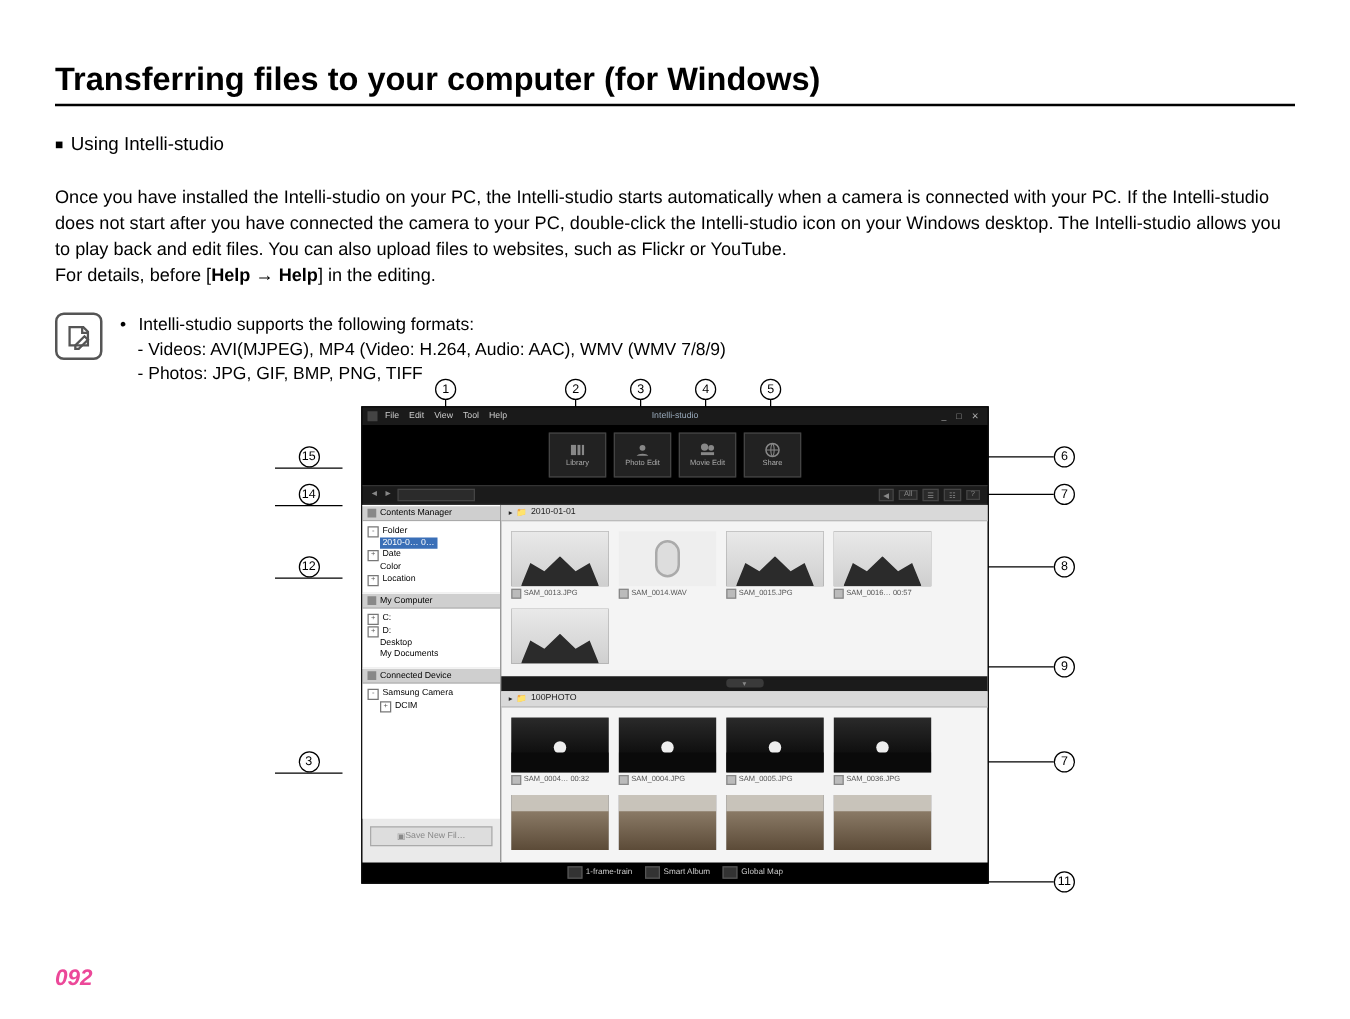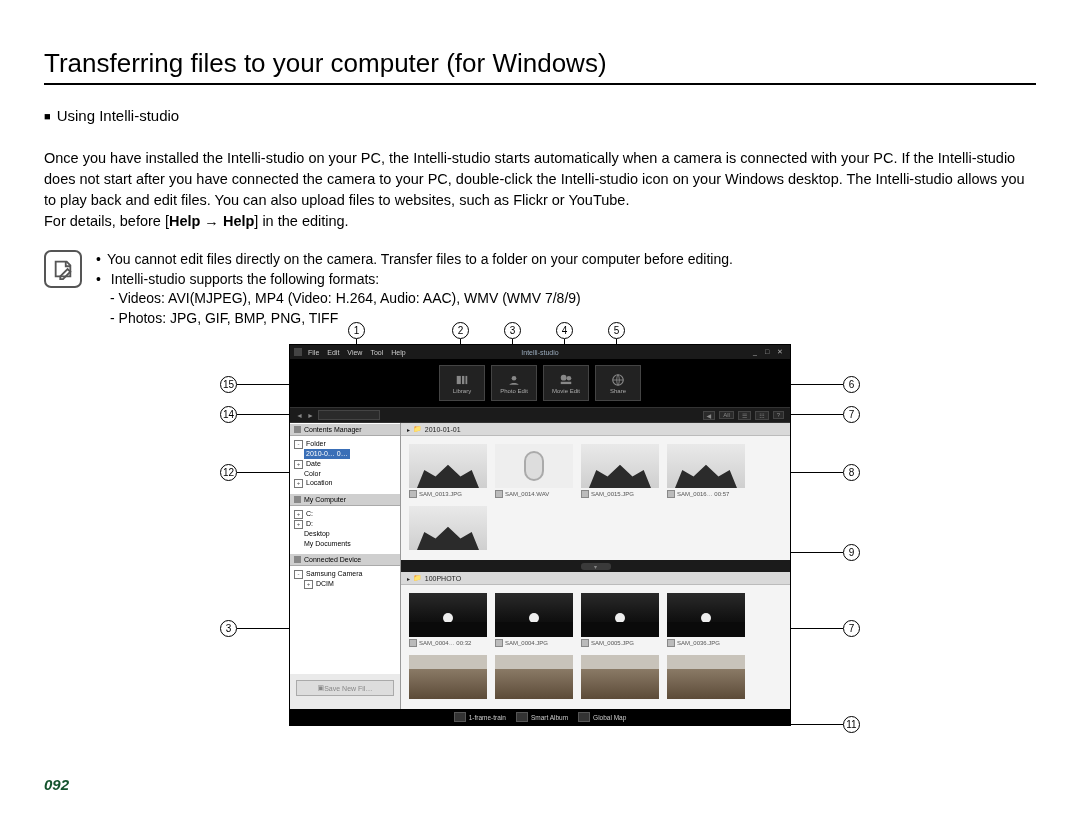--- a/index.html
+++ b/index.html
@@ -1,31 +1,31 @@
 <!DOCTYPE html>
 <html><head>
 <meta charset="utf-8">
 <style>
   html,body{margin:0;padding:0;background:#fff;font-family:Arial,Helvetica,sans-serif;color:#000}
   .page{width:1080px;height:815px;box-sizing:border-box;padding:48px 44px 0 44px;position:relative}
-  h1{font-size:26px;font-weight:normal;margin:0 0 4px 0}
+  h1{font-size:26px;font-weight:bold;margin:0 0 4px 0}
   .rule{border-top:2px solid #000;margin-bottom:22px}
   .sub{font-size:15px;margin:0 0 24px 0}
   .sub::before{content:"\25A0";font-size:11px;margin-right:6px;vertical-align:1px}
   p.body{font-size:14.5px;line-height:1.45;margin:0}
   p.body b{font-weight:bold}
   .arrow{font-family:inherit}
   .note-row{display:flex;gap:14px;margin-top:18px}
   .note-icon{width:34px;height:34px;border:2px solid #555;border-radius:7px;display:flex;align-items:center;justify-content:center;flex:0 0 34px}
   .note-icon svg{width:22px;height:22px}
   ul.notes{margin:0;padding:0;list-style:none;font-size:14px;line-height:1.4}
   ul.notes>li::before{content:"\2022";margin-right:6px}
   ul.notes ul{list-style:none;padding-left:14px;margin:0}
   ul.notes ul li::before{content:"- "}
-  .pgnum{position:absolute;left:44px;bottom:22px;font-size:15px;font-style:italic;font-weight:bold;color:#14532d}
+  .pgnum{position:absolute;left:44px;bottom:22px;font-size:18px;font-style:italic;font-weight:bold;color:#ec4899}
 
   
   .app-wrap{position:relative;width:640px;margin:16px auto 0 auto}
   .app{width:500px;margin:0 auto;background:#111;border:1px solid #000;font-size:7px;color:#ddd;position:relative}
   .titlebar{display:flex;align-items:center;height:14px;background:#1a1a1a;padding:0 4px;gap:6px}
   .titlebar .sq{width:8px;height:8px;background:#444}
   .menu{display:flex;gap:8px;color:#ccc}
   .winbtns{margin-left:auto;letter-spacing:3px;color:#aaa}
   .modes{display:flex;justify-content:center;gap:6px;background:#000;padding:6px 0}
   .mode{width:44px;height:34px;background:#222;border:1px solid #444;display:flex;flex-direction:column;align-items:center;justify-content:center;gap:1px;color:#aaa;font-size:6px}
@@ -63,21 +63,21 @@
   .mic::before{content:"";width:16px;height:26px;border:2px solid #aaa;border-radius:10px;background:#ddd}
   .sun{position:absolute;inset:0;background:linear-gradient(#2a2a2a,#000)}
   .sun::after{content:"";position:absolute;left:50%;top:55%;width:10px;height:10px;background:#eee;border-radius:50%;transform:translate(-50%,-50%)}
   .horiz{position:absolute;left:0;right:0;bottom:0;height:35%;background:#0a0a0a}
   .rocks{position:absolute;inset:0;background:#c8c3ba}
   .rocks::after{content:"";position:absolute;bottom:0;left:0;right:0;height:70%;background:linear-gradient(#8a7a66,#5c4b38)}
 
   
   .co{position:absolute;font-size:12px;color:#000;display:flex;align-items:center}
   .co .n{width:15px;height:15px;border:1px solid #000;border-radius:50%;display:flex;align-items:center;justify-content:center;font-size:10px;background:#fff}
-  .co.left{flex-direction:row}
+  .co.left{flex-direction:column}
   .co.right{flex-direction:row-reverse}
   .co .ln{height:1px;background:#000}
   .co.top{flex-direction:column}
   .co.top .ln{width:1px;height:14px}
 </style>
 </head>
 <body>
 
 <div class="page">
   <h1>Transferring files to your computer (for Windows)</h1>
@@ -91,21 +91,20 @@
 
   <div class="note-row">
     <div class="note-icon">
       <svg viewBox="0 0 24 24">
           <path fill="none" stroke="#555" stroke-width="2" d="M4 4h12l4 4v12H4z"></path>
           <path fill="none" stroke="#555" stroke-width="2" d="M15 4v5h5"></path>
           <path fill="none" stroke="#555" stroke-width="2" d="M9 20l8-8 3 3-8 8H9v-3z"></path>
         </svg>
     </div>
     <ul class="notes">
-      <li>You cannot edit files directly on the camera. Transfer files to a folder on your computer before editing.</li>
       <li>
         <span>Intelli-studio supports the following formats:</span>
         <ul>
           <li>Videos: AVI(MJPEG), MP4 (Video: H.264, Audio: AAC), WMV (WMV 7/8/9)</li>
           <li>Photos: JPG, GIF, BMP, PNG, TIFF</li>
         </ul>
       </li>
     </ul>
   </div>
 

